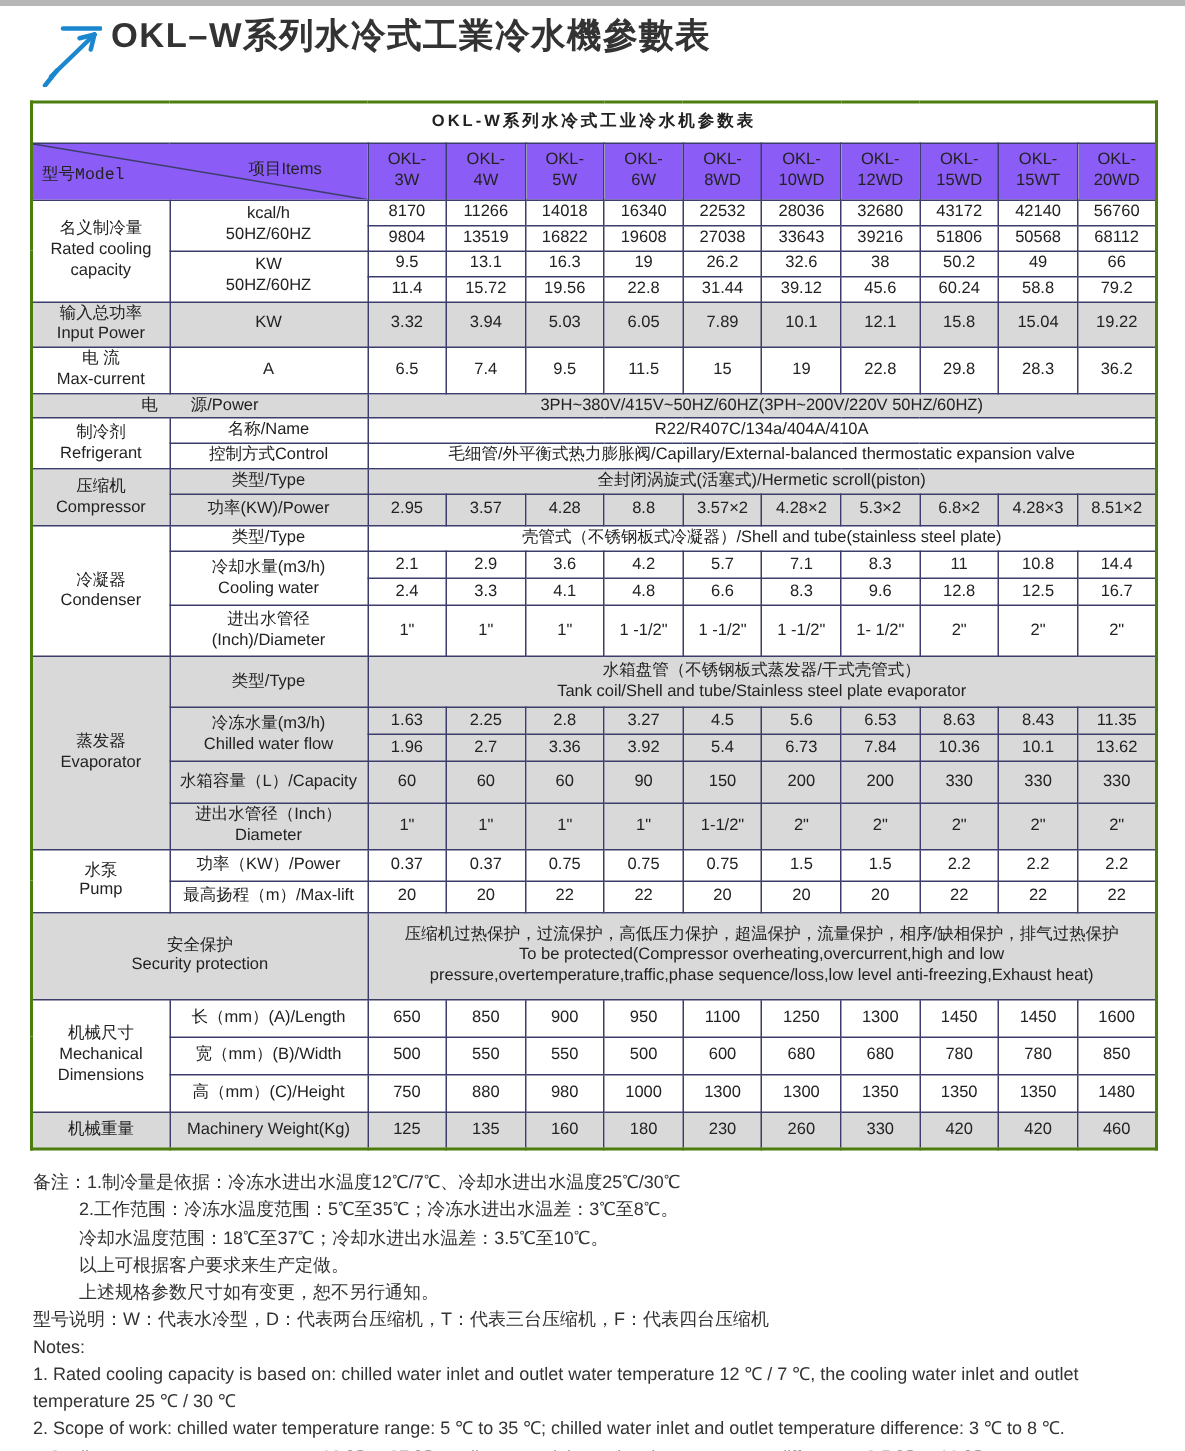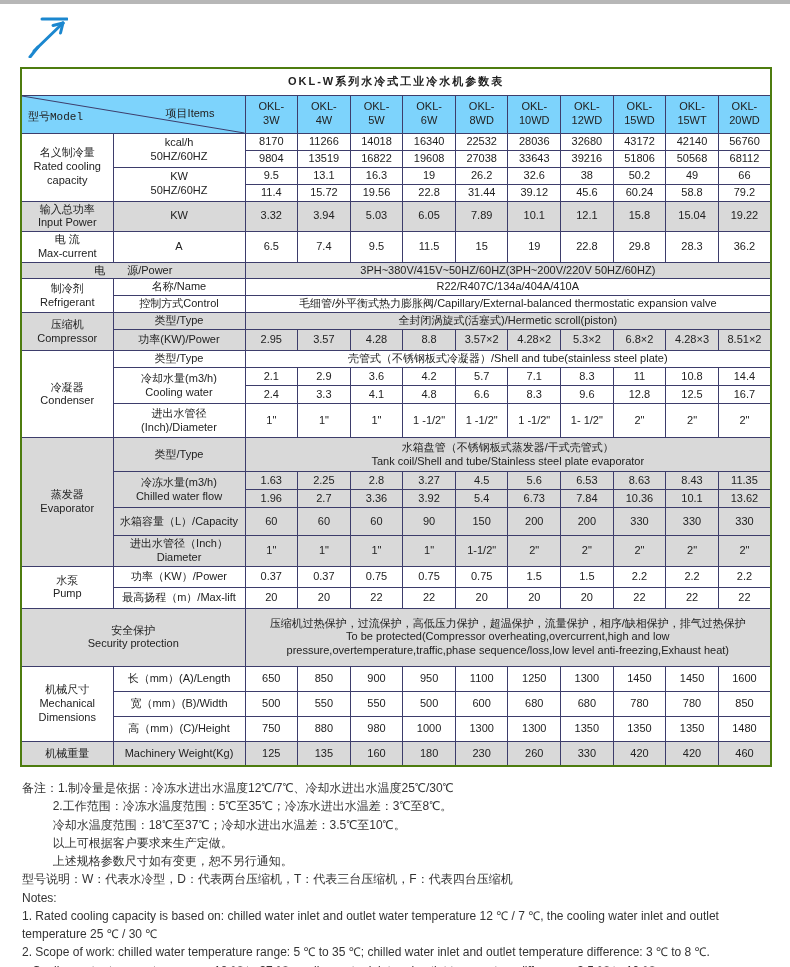--- a/index.html
+++ b/index.html
@@ -32,21 +32,21 @@
     font-size:11px; line-height:1.25; padding:1px 1px;
     background:#ffffff; color:#222222;
     overflow:hidden;
   }
   tr.shade th, tr.shade td { background:#d9d9d9; }
   .banner th {
     background:#1aa8e8; color:#ffffff;
     font-size:18px; font-weight:bold; letter-spacing:2px;
     height:27px; border-bottom:2px solid #3d3d6b;
   }
-  tr.model-row th { background:#7dd3fc; height:38px; font-weight:normal; font-size:11px; }
+  tr.model-row th { background:#8b5cf6; height:38px; font-weight:normal; font-size:11px; }
   .corner-cell { position:relative; padding:0; }
   .corner-cell svg { position:absolute; inset:0; width:100%; height:100%; }
   .corner-model { position:absolute; left:6px; bottom:8px; font-size:11px;font-family:Liberation Mono, monospace; }
   .corner-items { position:absolute; right:30px; top:11px; font-size:11px; }
   td.left { text-align:left; padding-left:8px; }
   .note-block { margin:12px 0 0 22px; }
   .note-line { font-size:12px; line-height:1.52; color:#333333; white-space:pre-wrap; }
 </style>
 </head>
 <body>
@@ -57,20 +57,21 @@
   <svg class="logo" viewBox="0 0 40 44">
     <g stroke="#1b87cf" stroke-width="3" fill="none" stroke-linecap="round">
       <path d="M14 5 H39"></path>
       <path d="M6 37 L35 9"></path>
       <path d="M35 9 L25 11.5"></path>
       <path d="M35 9 L32.5 19"></path>
       <path d="M2 43 L10 33"></path>
     </g>
   </svg>
   <div class="titles">
+    <div class="title-zh">OKL–W系列水冷式工業冷水機參數表</div>
   </div>
 </div>
 
 <table class="spec">
   <colgroup>
     <col style="width:92px">
       <col style="width:132px">
     <col span="10" style="width:52.6px">
   </colgroup>
   <thead>

